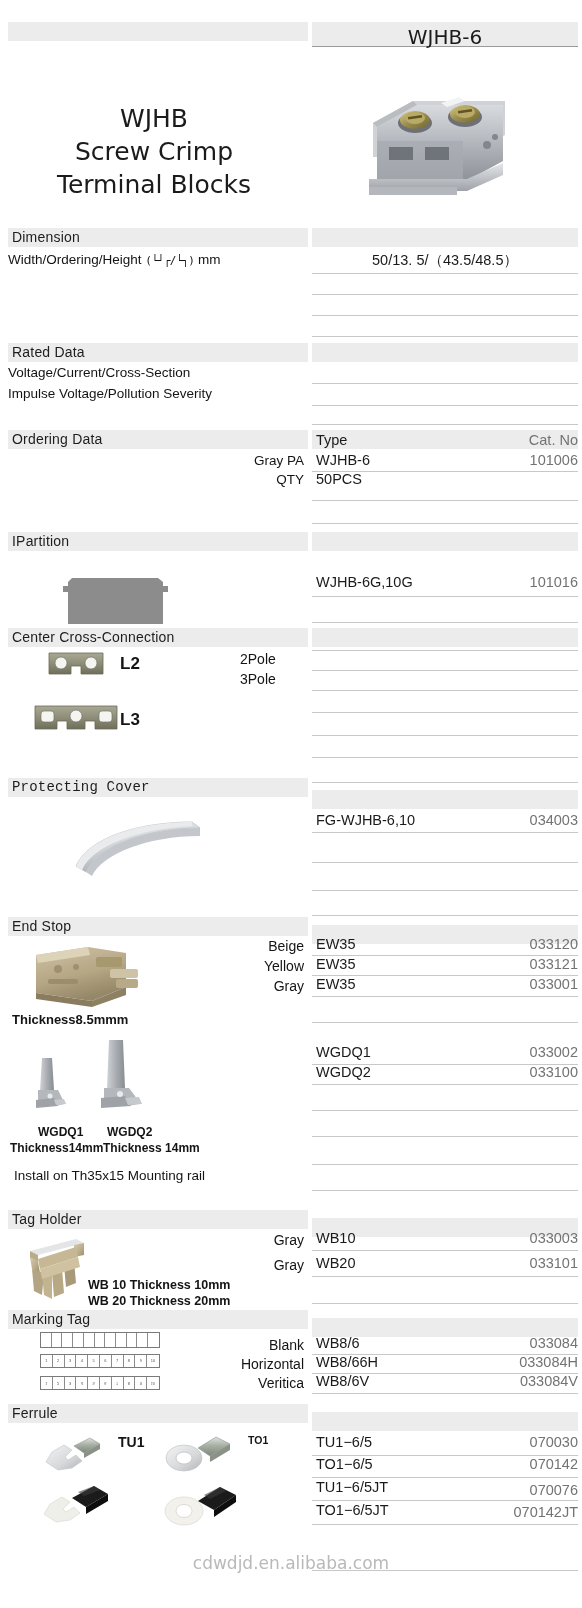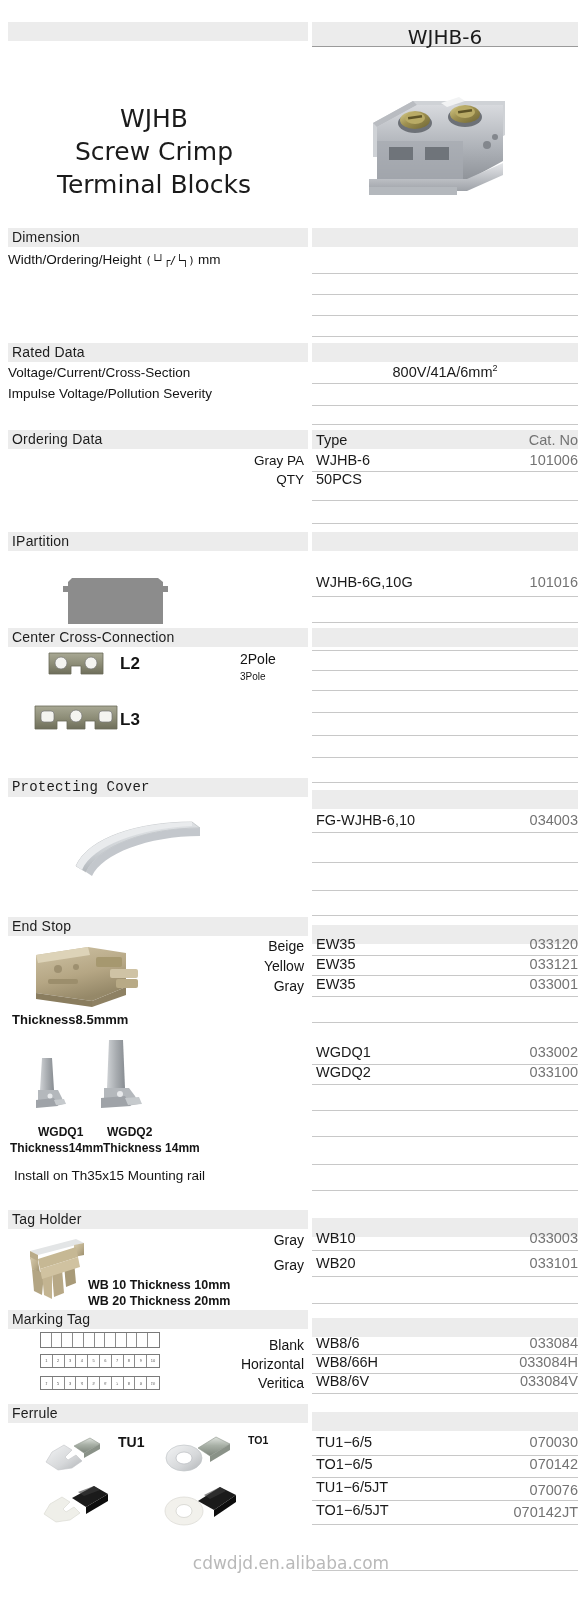--- a/index.html
+++ b/index.html
@@ -214,33 +214,31 @@
 
   <div class="barL" style="top:228px;"></div>
   <div class="barR" style="top:228px;"></div>
   <div class="bar-label" style="top:228px;">Dimension</div>
 
   <div class="ltext" style="left:8px;top:252px;font-size:13.5px;">
     <span>Width/Ordering/Height</span>
     <span class="prof">(└┘┌/└┐)</span>
     <span>mm</span>
   </div>
+  <div class="rcenter" style="top:251px;">50/13. 5/（43.5/48.5）</div>
   <div class="rule" style="top:273px;"></div>
   <div class="rule" style="top:294px;"></div>
   <div class="rule" style="top:315px;"></div>
   <div class="rule" style="top:336px;"></div>
 
   <div class="barL" style="top:343px;"></div>
   <div class="barR" style="top:343px;"></div>
   <div class="bar-label" style="top:343px;">Rated  Data</div>
 
   <div class="ltext" style="left:8px;top:365px;font-size:13.5px;">Voltage/Current/Cross-Section</div>
-  <div class="rcenter" style="top:363px;">
-    <span>800V/41A/6mm</span><span class="sup">2</span>
-  </div>
   <div class="rule" style="top:383px;"></div>
 
   <div class="ltext" style="left:8px;top:386px;font-size:13.5px;">Impulse Voltage/Pollution Severity</div>
   <div class="rule" style="top:405px;"></div>
   <div class="rule" style="top:424px;"></div>
 
   <div class="barL" style="top:430px;"></div>
   <div class="barR" style="top:430px;"></div>
   <div class="bar-label" style="top:430px;">Ordering Data</div>
   <div class="rtype" style="top:432px;">Type</div>
@@ -285,21 +283,21 @@
             <stop offset="100%" stop-color="#6e6e5a"></stop>
         </linearGradient>
       </defs>
       <path d="M2,3 L56,3 L56,24 L34,24 L34,16 L24,16 L24,24 L2,24 Z" fill="url(#gMet)" stroke="#6a6a58" stroke-width="0.8"></path>
       <circle cx="14" cy="13" r="6" fill="#f4f4f0" stroke="#777" stroke-width="0.7"></circle>
       <circle cx="44" cy="13" r="6" fill="#f4f4f0" stroke="#777" stroke-width="0.7"></circle>
     </svg>
   </div>
   <div class="ltext bold" style="left:120px;top:654px;font-size:17px;">L2</div>
   <div class="ltext" style="left:240px;top:651px;font-size:14px;">2Pole</div>
-  <div class="ltext" style="left:240px;top:671px;font-size:10px;">3Pole</div>
+  <div class="ltext" style="left:240px;top:671px;font-size:14px;">3Pole</div>
 
   <div class="art" style="left:33px;top:702px;width:86px;height:32px;">
     <svg width="86" height="32" viewBox="0 0 86 32">
       <path d="M2,4 L84,4 L84,27 L62,27 L62,19 L52,19 L52,27 L34,27 L34,19 L24,19 L24,27 L2,27 Z" fill="url(#gMet)" stroke="#6a6a58" stroke-width="0.8"></path>
       <rect x="8" y="9" width="13" height="11" rx="3" fill="#f4f4f0" stroke="#777" stroke-width="0.7"></rect>
       <circle cx="43" cy="14" r="6" fill="#f4f4f0" stroke="#777" stroke-width="0.7"></circle>
       <rect x="66" y="9" width="13" height="11" rx="3" fill="#f4f4f0" stroke="#777" stroke-width="0.7"></rect>
     </svg>
   </div>
   <div class="ltext bold" style="left:120px;top:710px;font-size:17px;">L3</div>

